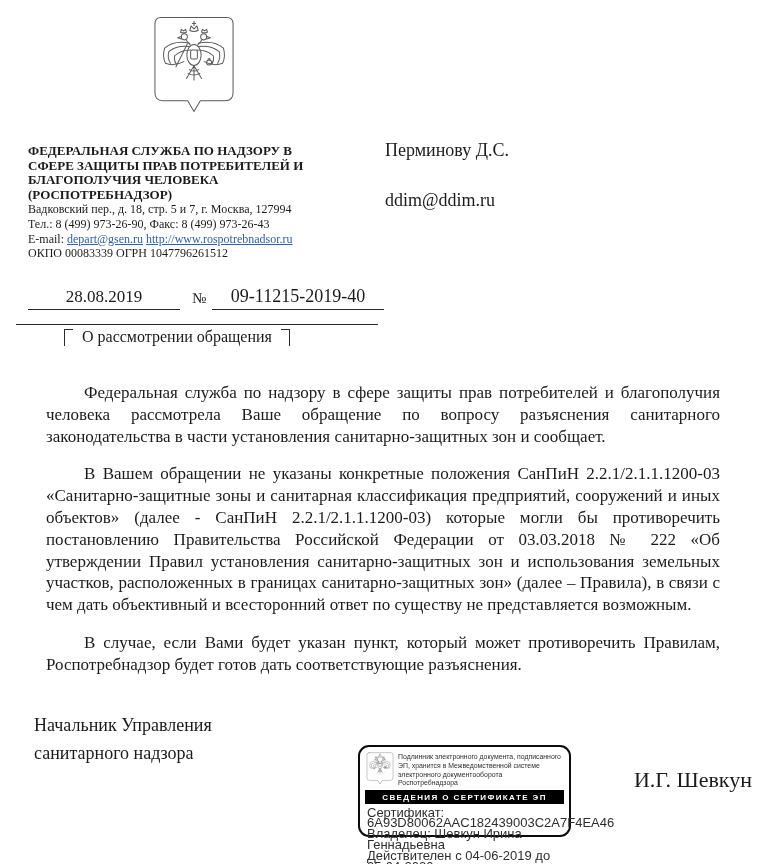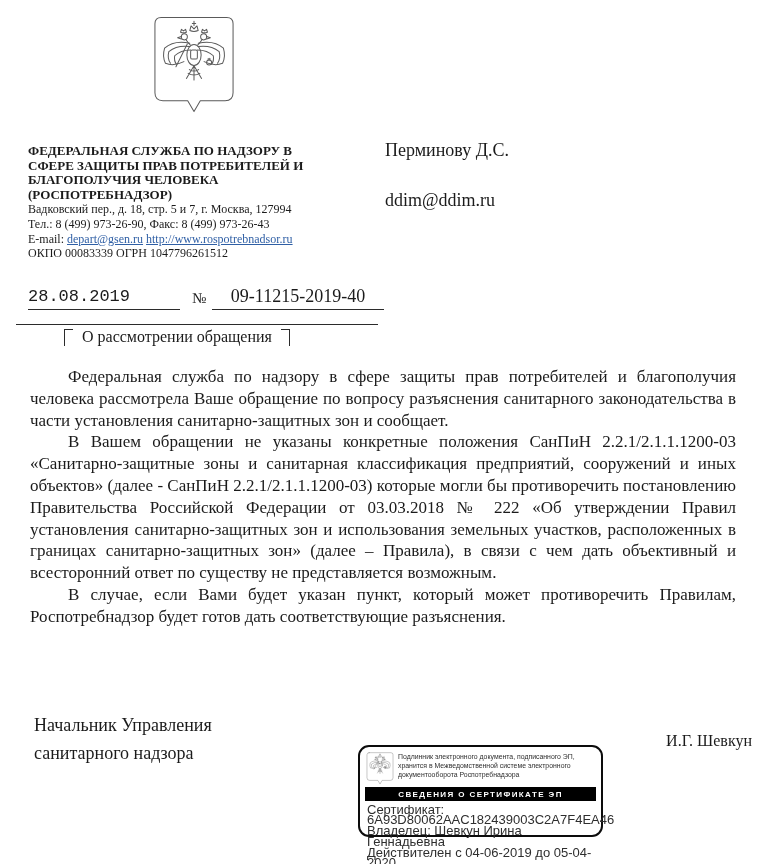--- a/index.html
+++ b/index.html
@@ -23,44 +23,44 @@
   .org-addr { font-size: 12px; }
   .org-addr a, .link {
     color: #2f5fa5; text-decoration: underline; cursor: pointer;
   }
   
   .addressee-name { position: absolute; left: 385px; top: 140px; font-size: 18px; }
   .addressee-email { position: absolute; left: 385px; top: 190px; font-size: 18px; }
   
   .date-box {
     position: absolute; left: 28px; top: 287px; width: 152px; height: 23px;
-    font-size: 17px; border-bottom: 1.4px solid #2b2b2b; font-family: Liberation Mono, monospace;
+    text-align: center; font-size: 17px; border-bottom: 1.4px solid #2b2b2b;
   }
   .num-sign { position: absolute; left: 192px; top: 290px; font-size: 15px; }
   .num-box {
     position: absolute; left: 212px; top: 286px; width: 172px; height: 24px;
     text-align: center; font-size: 18px; border-bottom: 1.4px solid #2b2b2b;
   }
   .rule { position: absolute; left: 16px; top: 324px; width: 362px; border-top: 1.6px solid #2b2b2b; }
   .subject-row { position: absolute; left: 48px; top: 329px; display: flex; align-items: flex-end; padding-left: 16px; }
   .bracket-l { width: 9px; height: 17px; border-left: 1.5px solid #2b2b2b; border-top: 1.5px solid #2b2b2b; }
   .bracket-r { width: 9px; height: 17px; border-right: 1.5px solid #2b2b2b; border-top: 1.5px solid #2b2b2b; }
   .subject-text { font-size: 16px; line-height: 18px; padding: 0 9px; margin-top: -2px; }
   
   .body-text {
     position: absolute; left: 30px; top: 366px; width: 706px;
     font-size: 17px; line-height: 21.8px; text-align: justify;
   }
-  .body-text p { text-indent: 38px; margin: 0; }
+  .body-text p { text-indent: 38px; margin: 16px; }
   
   .sig-position { position: absolute; left: 34px; top: 711px; font-size: 18px; line-height: 28px; }
-  .sig-name { position: absolute; right: 8px; top: 732px; font-size: 16px; }
+  .sig-name { position: absolute; right: 8px; top: 767px; font-size: 22px; }
   
   .stamp {
-    position: absolute; left: 358px; top: 745px; width: 245px; height: 92px;
+    position: absolute; left: 358px; top: 745px; width: 213px; height: 92px;
     border: 2px solid #0c0c0c; border-radius: 11px; background: #fff;
     font-family: "Liberation Sans", "DejaVu Sans", sans-serif; color: #2e2e2e;
   }
   .stamp-top { display: flex; align-items: flex-start; padding: 4px 5px 1px 5px; }
   .stamp-emblem { width: 28px; height: 33px; flex: 0 0 auto; margin: 1px 4px 0 1px; }
   .stamp-top-text { font-size: 6.9px; line-height: 8.8px; padding-top: 2px; }
   .stamp-bar {
     margin: 1px 5px 0 5px; background: #000; color: #fff;
     font-size: 8px; font-weight: bold; letter-spacing: 1.4px;
     text-align: center; padding: 2.5px 0 2px 0;

